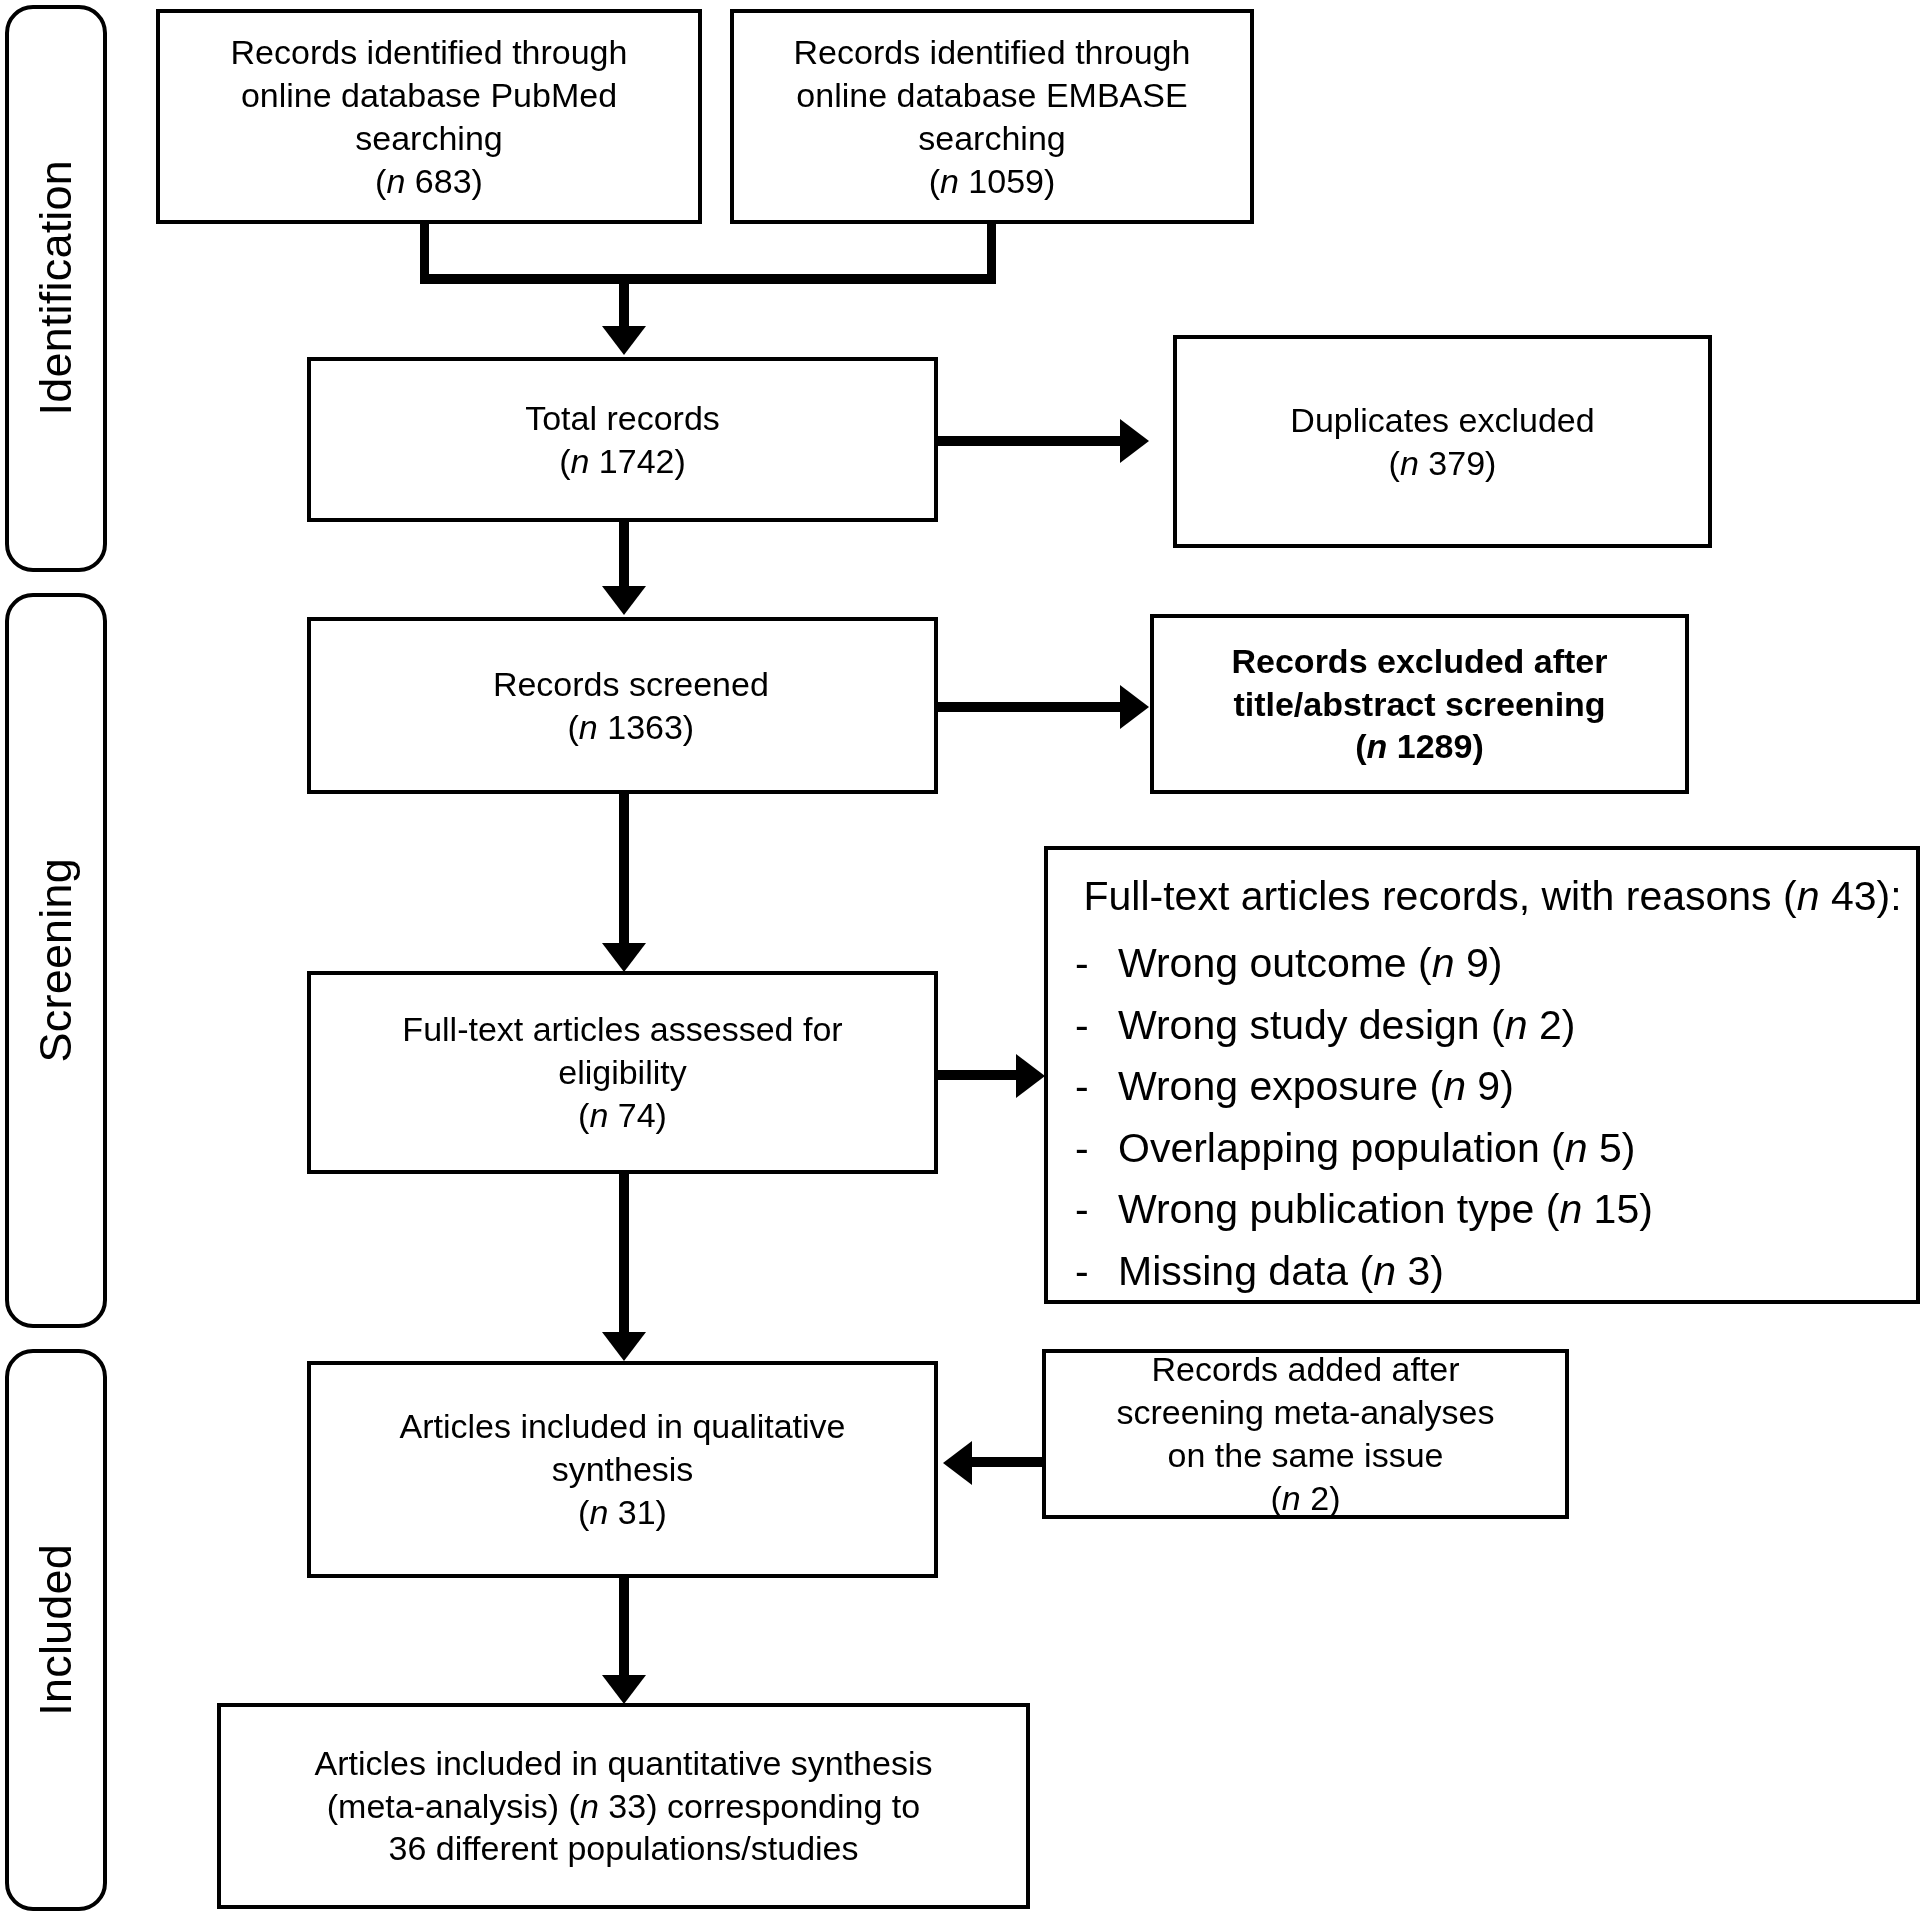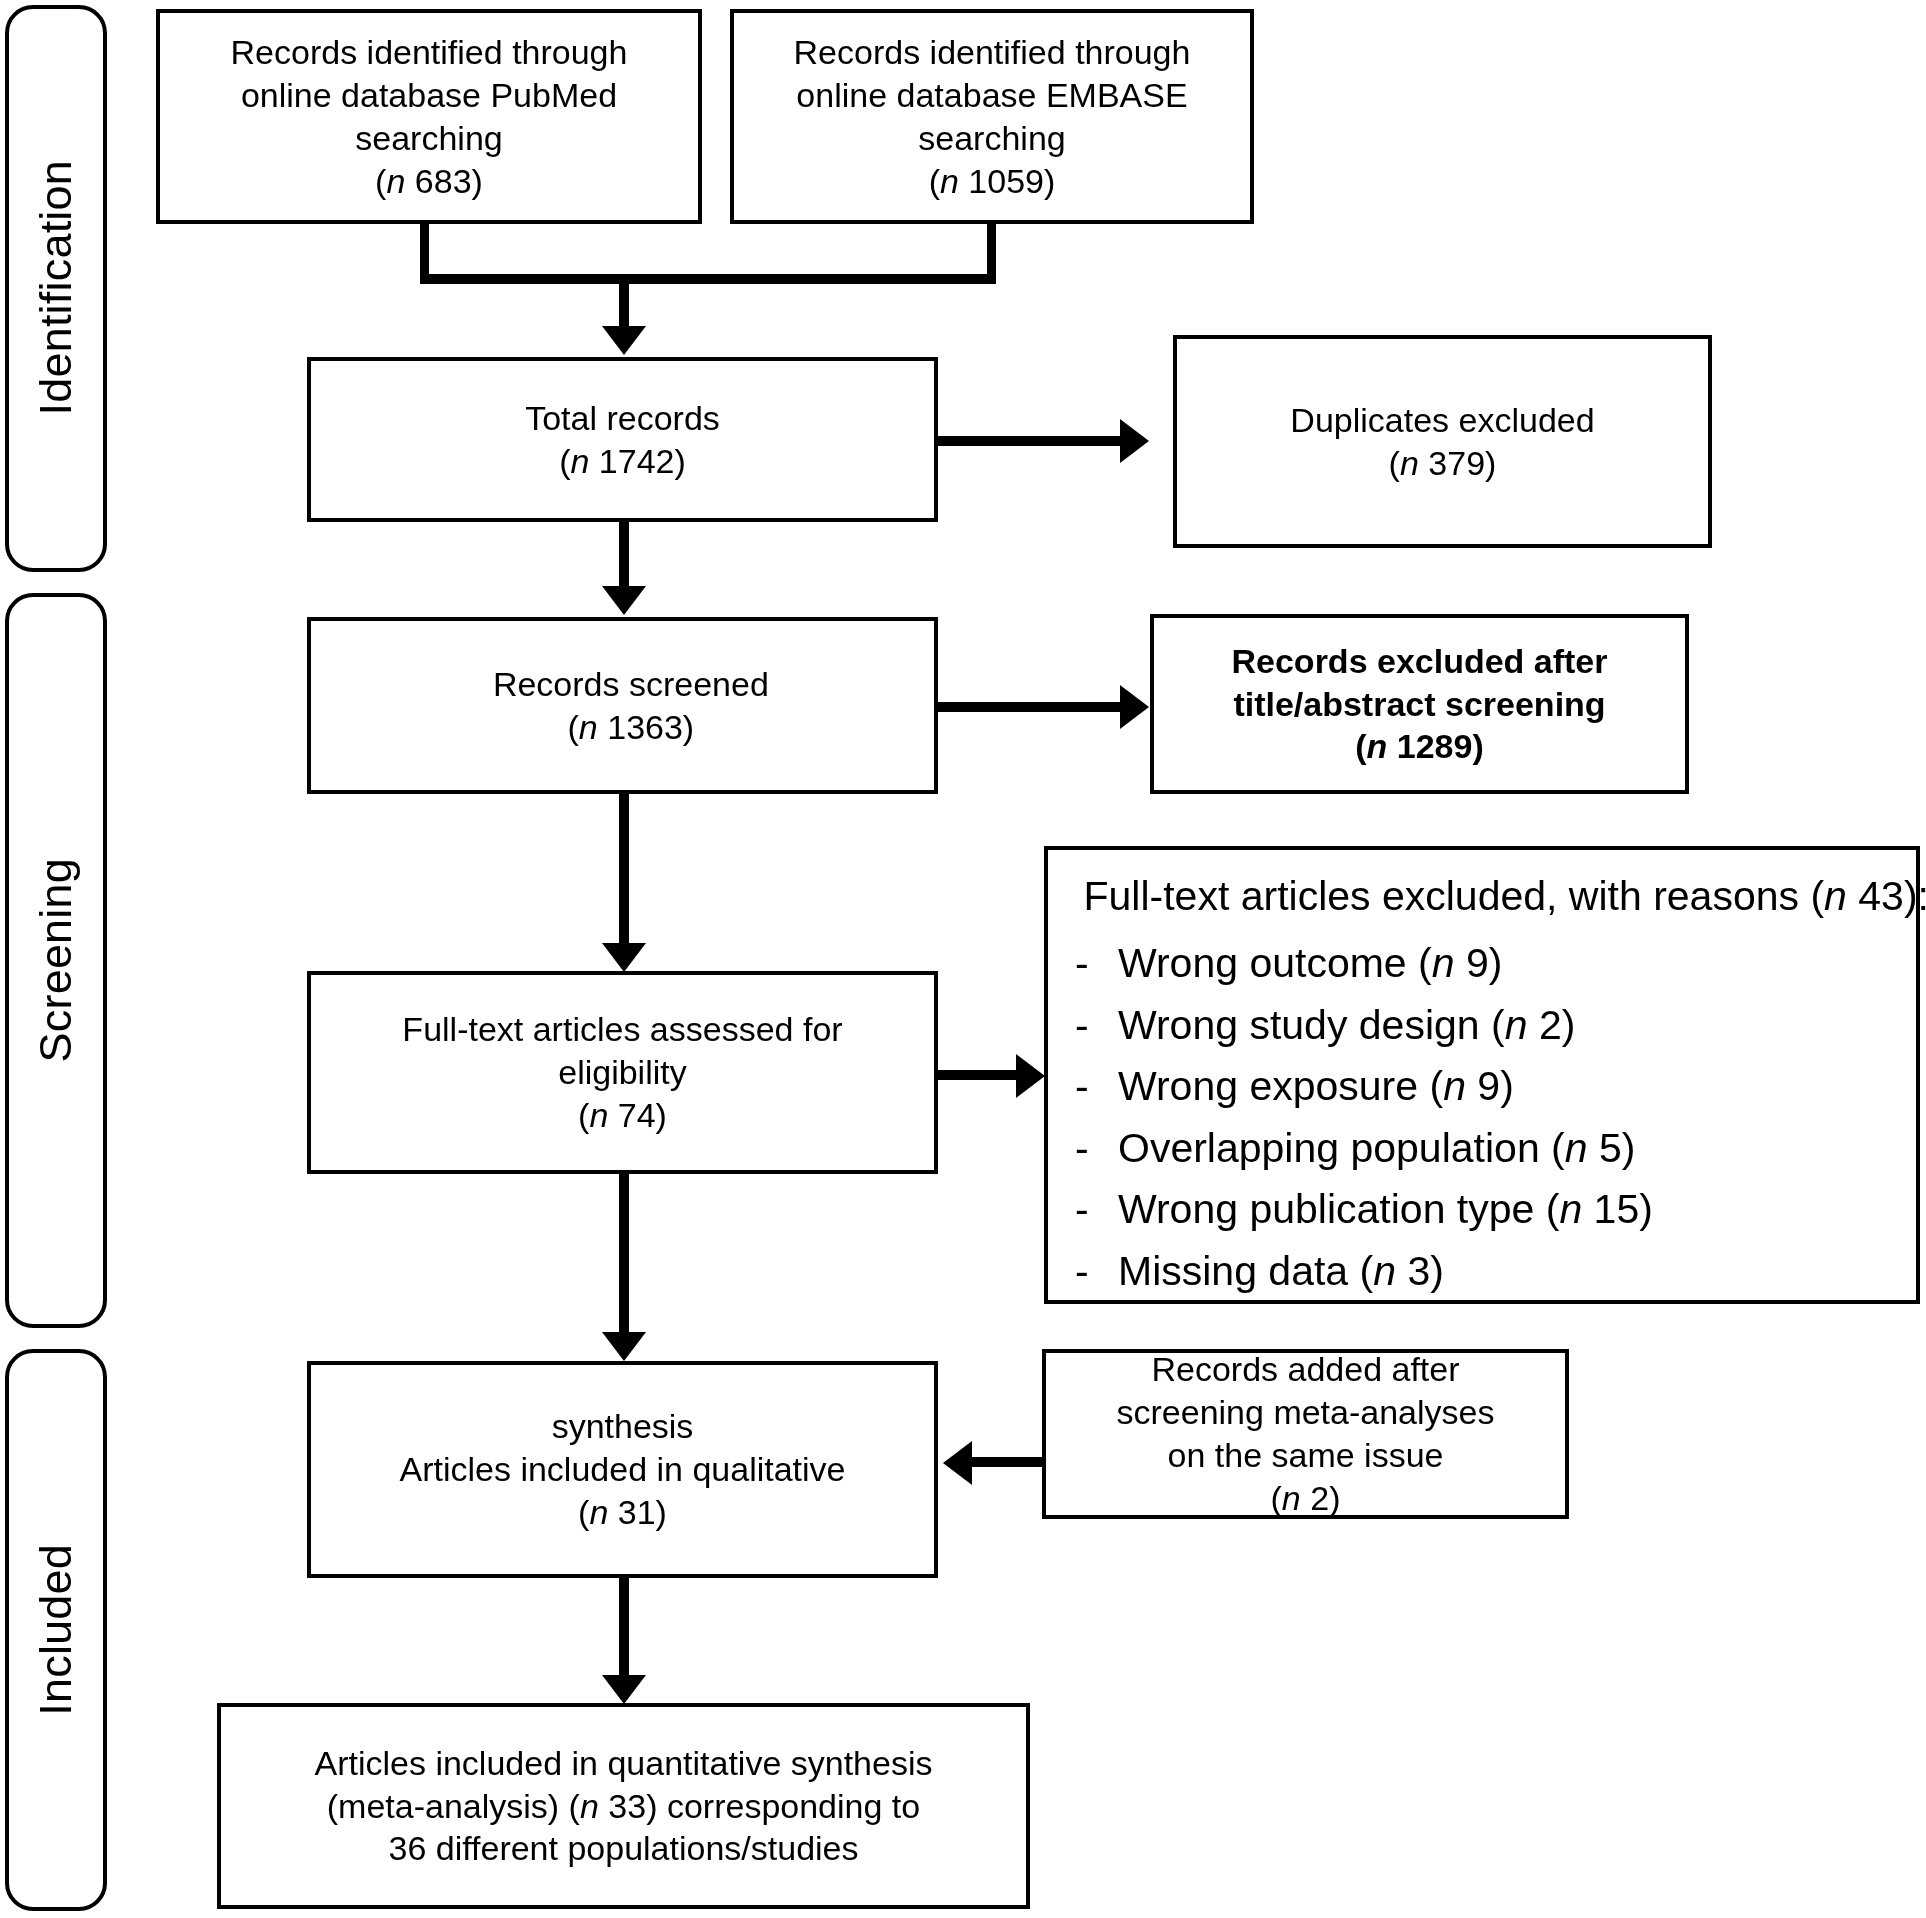--- a/index.html
+++ b/index.html
@@ -191,21 +191,21 @@
   <div class="box" style="left:307px; top:971px; width:631px; height:203px;">
     <div>
       <div>Full-text articles assessed for</div>
       <div>eligibility</div>
       <div>(<span class="ital">n</span>&nbsp;<span>74</span>)</div>
     </div>
   </div>
 
   <div class="reasons" style="left:1044px; top:846px; width:876px; height:458px;">
     <div class="heading">
-      <span>Full-text articles excluded, with reasons (</span><span class="ital">n</span>&nbsp;<span>43</span><span>):</span>
+      <span>Full-text articles records, with reasons (</span><span class="ital">n</span>&nbsp;<span>43</span><span>):</span>
     </div>
     <ul>
       <li>
         <span class="dash">-</span>
         <span><span>Wrong outcome</span> (<span class="ital">n</span>&nbsp;<span>9</span>)</span>
       </li>
       <li>
         <span class="dash">-</span>
         <span><span>Wrong study design</span> (<span class="ital">n</span>&nbsp;<span>2</span>)</span>
       </li>
@@ -229,22 +229,22 @@
   </div>
 
   <div class="line" style="left:938px; top:1070px; width:83px; height:10.4px;"></div>
   <div class="arrow-head head-right" style="left:1016px; top:1054px;"></div>
 
   <div class="line" style="left:619px; top:1174px; width:10.4px; height:163px;"></div>
   <div class="arrow-head head-down" style="left:602px; top:1332px;"></div>
 
   <div class="box" style="left:307px; top:1361px; width:631px; height:217px;">
     <div>
+      <div>Articles included in qualitative</div>
       <div>synthesis</div>
-      <div>Articles included in qualitative</div>
       <div>(<span class="ital">n</span>&nbsp;<span>31</span>)</div>
     </div>
   </div>
 
   <div class="box" style="left:1042px; top:1349px; width:527px; height:170px;">
     <div>
       <div>Records added after</div>
       <div>screening meta-analyses</div>
       <div>on the same issue</div>
       <div>(<span class="ital">n</span>&nbsp;<span>2</span>)</div>

